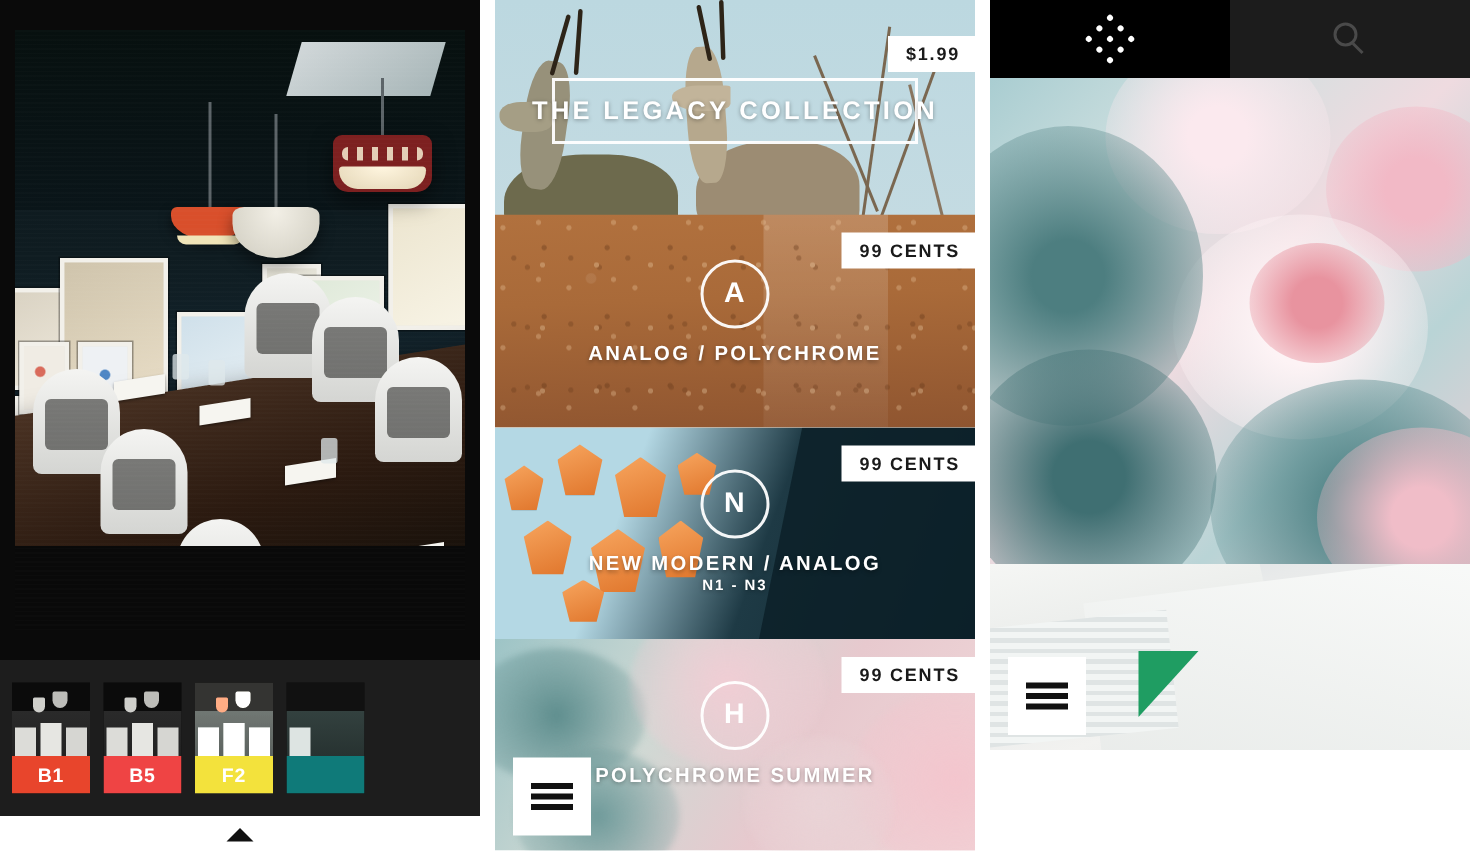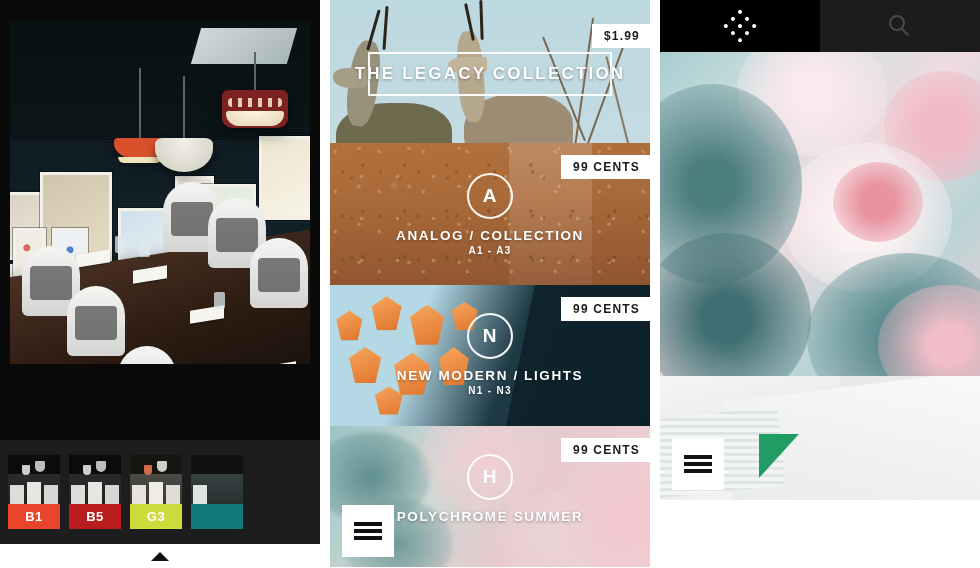--- a/index.html
+++ b/index.html
@@ -290,33 +290,33 @@
       <div class="swatch">
         <div class="sw-img">
             <div class="m-ceil"></div>
             <div class="m-wall"></div>
             <div class="m-f1"></div>
             <div class="m-f2"></div>
             <div class="m-f3"></div>
             <div class="m-l1"></div>
             <div class="m-l2"></div>
           </div>
-        <div class="sw-label" style="background:#b91c1c">B5</div>
+        <div class="sw-label" style="background:#ef4444">B5</div>
       </div>
       <div class="swatch">
-        <div class="sw-img">
-            <div class="m-ceil" style="background:#151512"></div>
-            <div class="m-wall" style="background:linear-gradient(180deg,#4a4a44,#2c2c28)"></div>
-            <div class="m-f1" style="background:#e6e4dc"></div>
-            <div class="m-f2" style="background:#efece4"></div>
-            <div class="m-f3" style="background:#dedcd4"></div>
-            <div class="m-l1" style="background:#d06a4a"></div>
-            <div class="m-l2" style="background:#cfcdc5"></div>
-          </div>
-        <div class="sw-label" style="background:#cddb3c">G3</div>
+        <div class="sw-img" style="filter:brightness(1.25)">
+            <div class="m-ceil" style="background:#2a2a28"></div>
+            <div class="m-wall" style="background:linear-gradient(180deg,#5a5f5c,#3c423f)"></div>
+            <div class="m-f1" style="background:#eef0ee"></div>
+            <div class="m-f2" style="background:#f6f7f5"></div>
+            <div class="m-f3" style="background:#e8eae8"></div>
+            <div class="m-l1" style="background:#d98a6a"></div>
+            <div class="m-l2" style="background:#dcdcd6"></div>
+          </div>
+        <div class="sw-label" style="background:#f3e23c">F2</div>
       </div>
       <div class="swatch">
         <div class="sw-img">
             <div class="m-ceil" style="background:#111"></div>
             <div class="m-wall" style="background:linear-gradient(180deg,#33413f,#1d2625)"></div>
             <div class="m-f1" style="background:#dde4e2"></div>
           </div>
         <div class="sw-label" style="background:#0f7a79"></div>
       </div>
     </div>
@@ -357,42 +357,41 @@
       </div>
 
       <div style="position:absolute;left:0;top:143px;width:100%;height:142px;overflow:hidden">
         <div class="card-bg bg-sand">
           <div class="sand-band"></div>
           <div class="sand-speck"></div>
         </div>
         <div class="price-tag" style="top:12px">99 CENTS</div>
         <div class="cat-center" style="top:30px">
           <div class="cat-circle">A</div>
-          <div class="cat-title">ANALOG / COLLECTION</div>
-          <div class="cat-sub">A1 - A3</div>
+          <div class="cat-title">ANALOG / POLYCHROME</div>
         </div>
       </div>
     </div>
 
     <div class="card card-row">
       <div class="card-bg bg-crystal">
         <div class="shadowblob" style="left:55%;top:0;width:50%;height:100%;clip-path:polygon(18% 0,100% 0,100% 100%,0 100%)"></div>
         <div class="cryst" style="left:2%;top:18%;width:26px;height:30px;clip-path:polygon(50% 0,100% 30%,82% 100%,18% 100%,0 30%)"></div>
         <div class="cryst" style="left:13%;top:8%;width:30px;height:34px;clip-path:polygon(50% 0,100% 30%,82% 100%,18% 100%,0 30%)"></div>
         <div class="cryst" style="left:25%;top:14%;width:34px;height:40px;clip-path:polygon(50% 0,100% 30%,82% 100%,18% 100%,0 30%)"></div>
         <div class="cryst" style="left:6%;top:44%;width:32px;height:36px;clip-path:polygon(50% 0,100% 30%,82% 100%,18% 100%,0 30%)"></div>
         <div class="cryst" style="left:20%;top:48%;width:36px;height:42px;clip-path:polygon(50% 0,100% 30%,82% 100%,18% 100%,0 30%)"></div>
         <div class="cryst" style="left:34%;top:44%;width:30px;height:38px;clip-path:polygon(50% 0,100% 30%,82% 100%,18% 100%,0 30%)"></div>
         <div class="cryst" style="left:38%;top:12%;width:26px;height:28px;clip-path:polygon(50% 0,100% 30%,82% 100%,18% 100%,0 30%)"></div>
         <div class="cryst" style="left:14%;top:72%;width:28px;height:28px;clip-path:polygon(50% 0,100% 30%,82% 100%,18% 100%,0 30%)"></div>
       </div>
       <div class="price-tag" style="top:12px">99 CENTS</div>
       <div class="cat-center" style="top:28px">
         <div class="cat-circle">N</div>
-        <div class="cat-title">NEW MODERN / LIGHTS</div>
+        <div class="cat-title">NEW MODERN / ANALOG</div>
         <div class="cat-sub">N1 - N3</div>
       </div>
     </div>
 
     <div class="card card-row">
       <div class="card-bg bg-poly">
         <div class="poly-spl" style="left:-6%;top:4%;width:120px;height:90px;background:radial-gradient(circle,#5f8e8e,rgba(95,142,142,0))"></div>
         <div class="poly-spl" style="left:28%;top:-18%;width:130px;height:110px;background:radial-gradient(circle,#f0cdd4,rgba(240,205,212,0))"></div>
         <div class="poly-spl" style="left:74%;top:24%;width:140px;height:120px;background:radial-gradient(circle,#f3c5cd,rgba(243,197,205,0))"></div>
         <div class="poly-spl" style="left:4%;top:52%;width:110px;height:90px;background:radial-gradient(circle,#6f9a9a,rgba(111,154,154,0))"></div>

